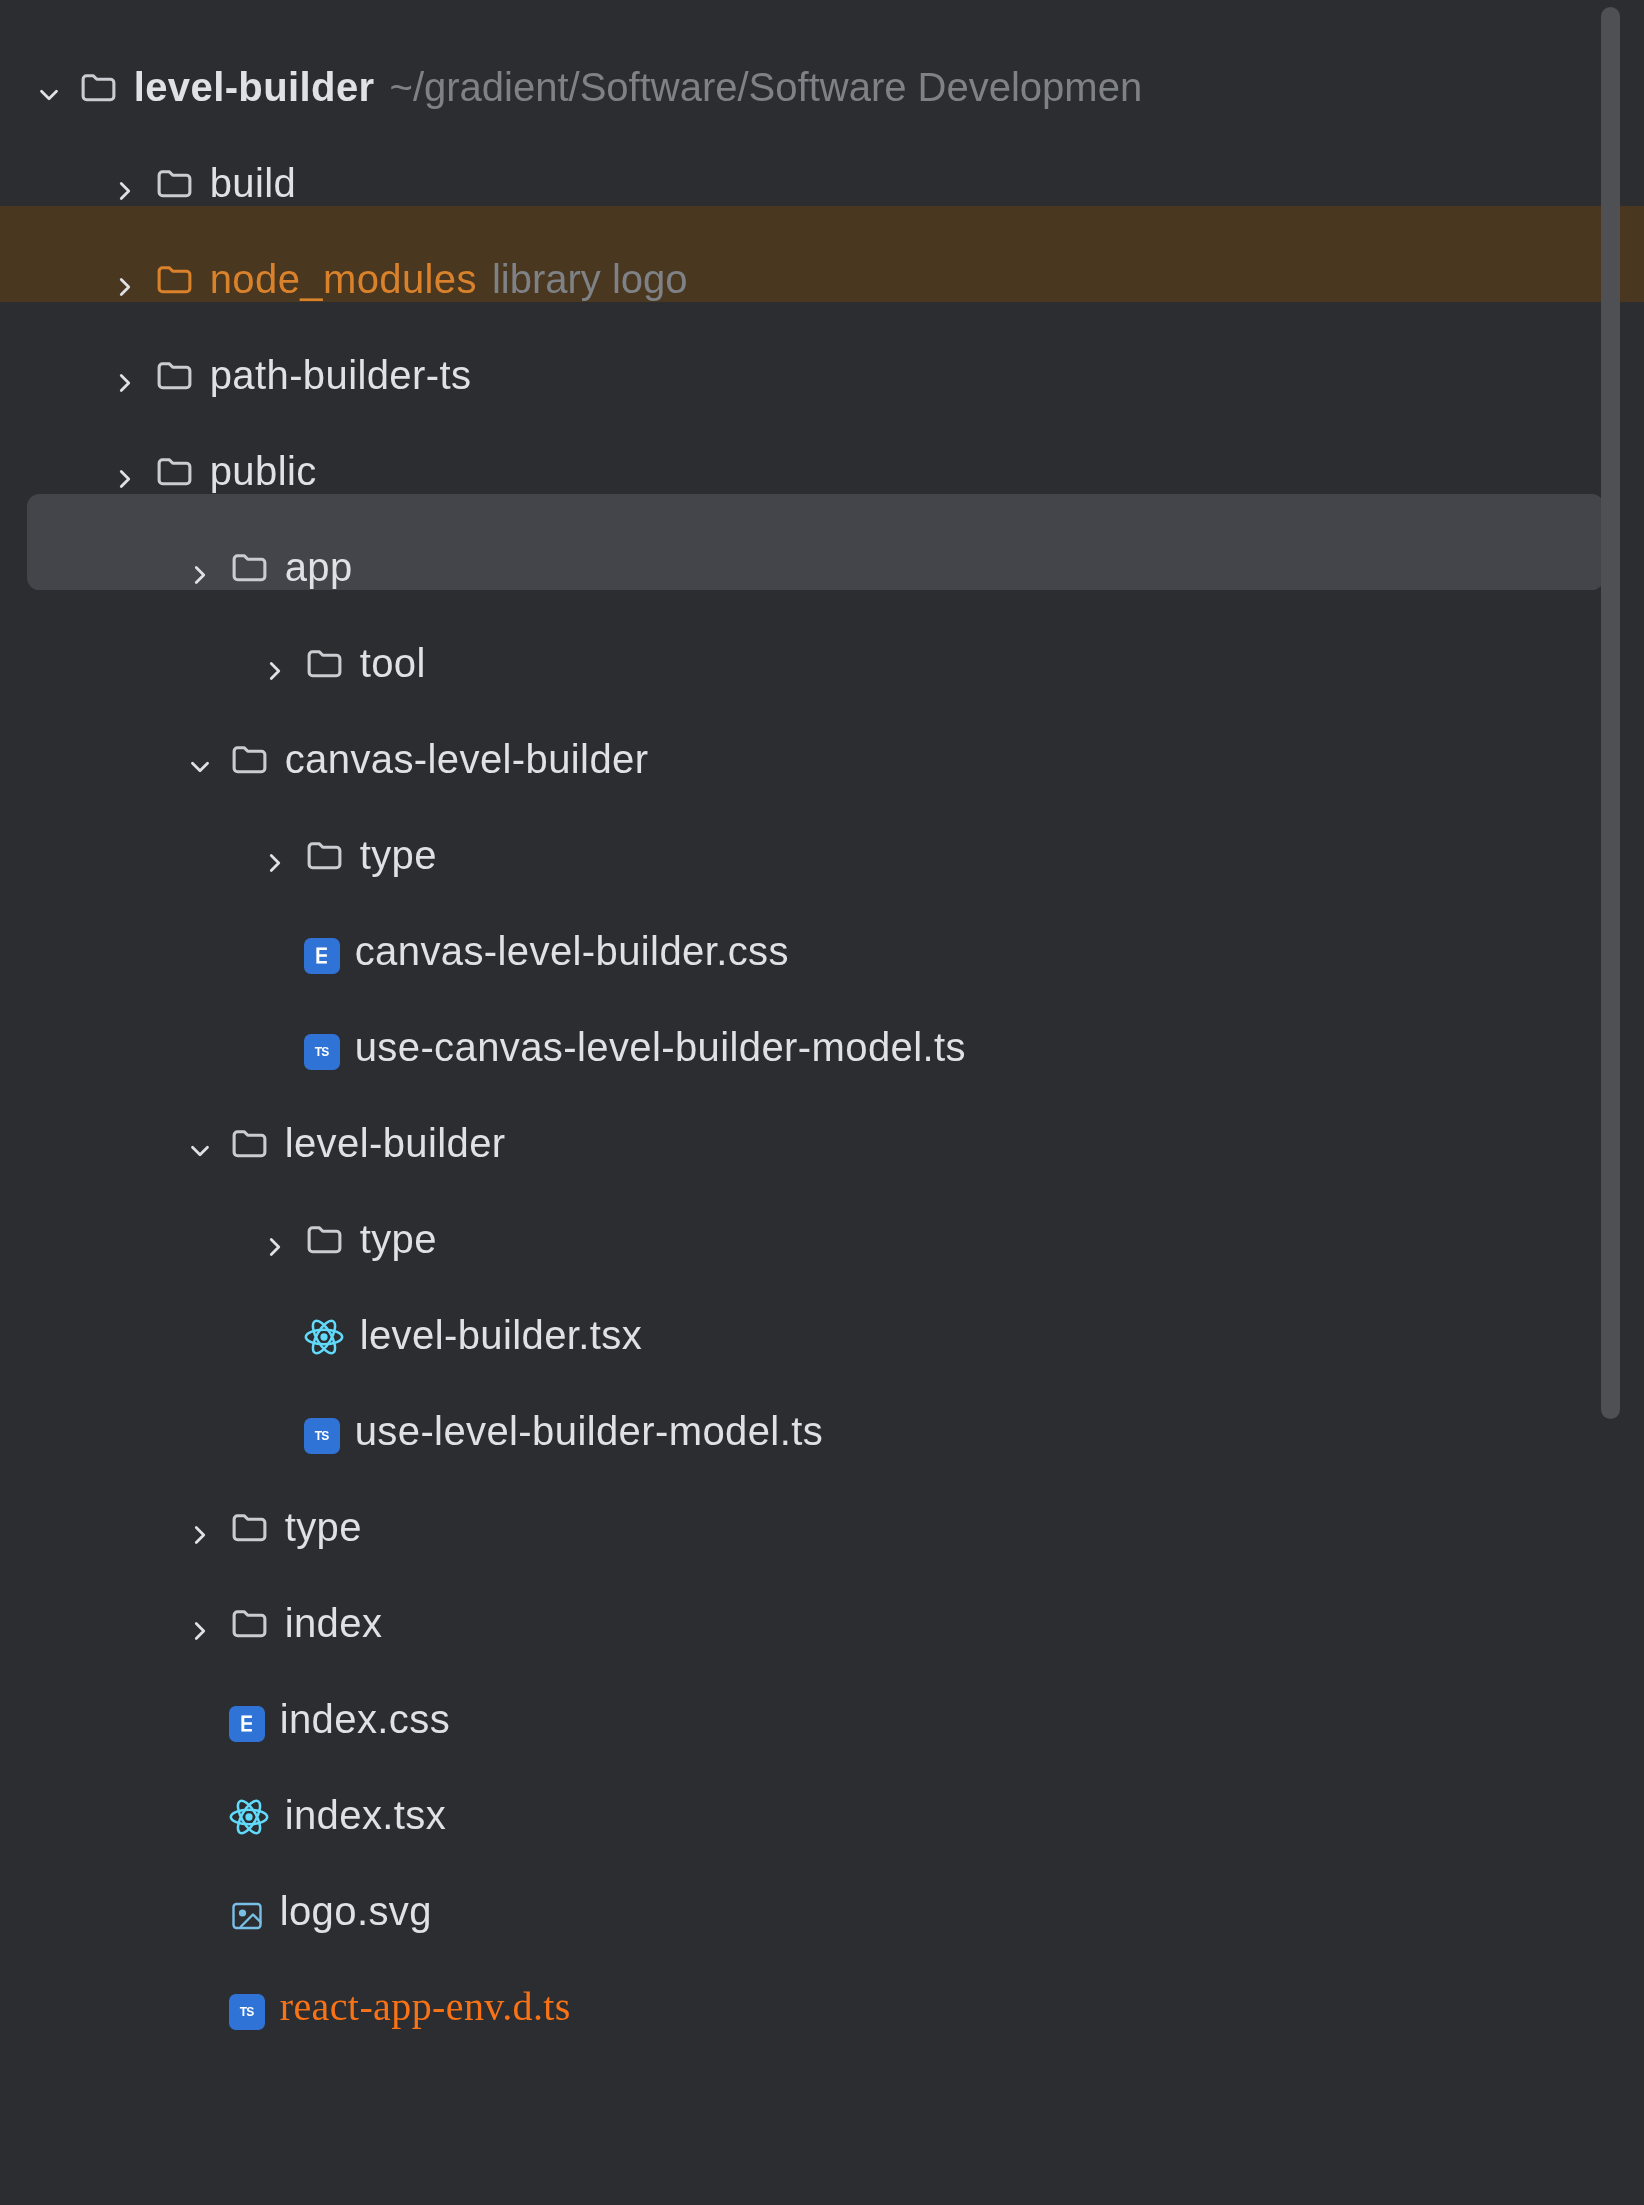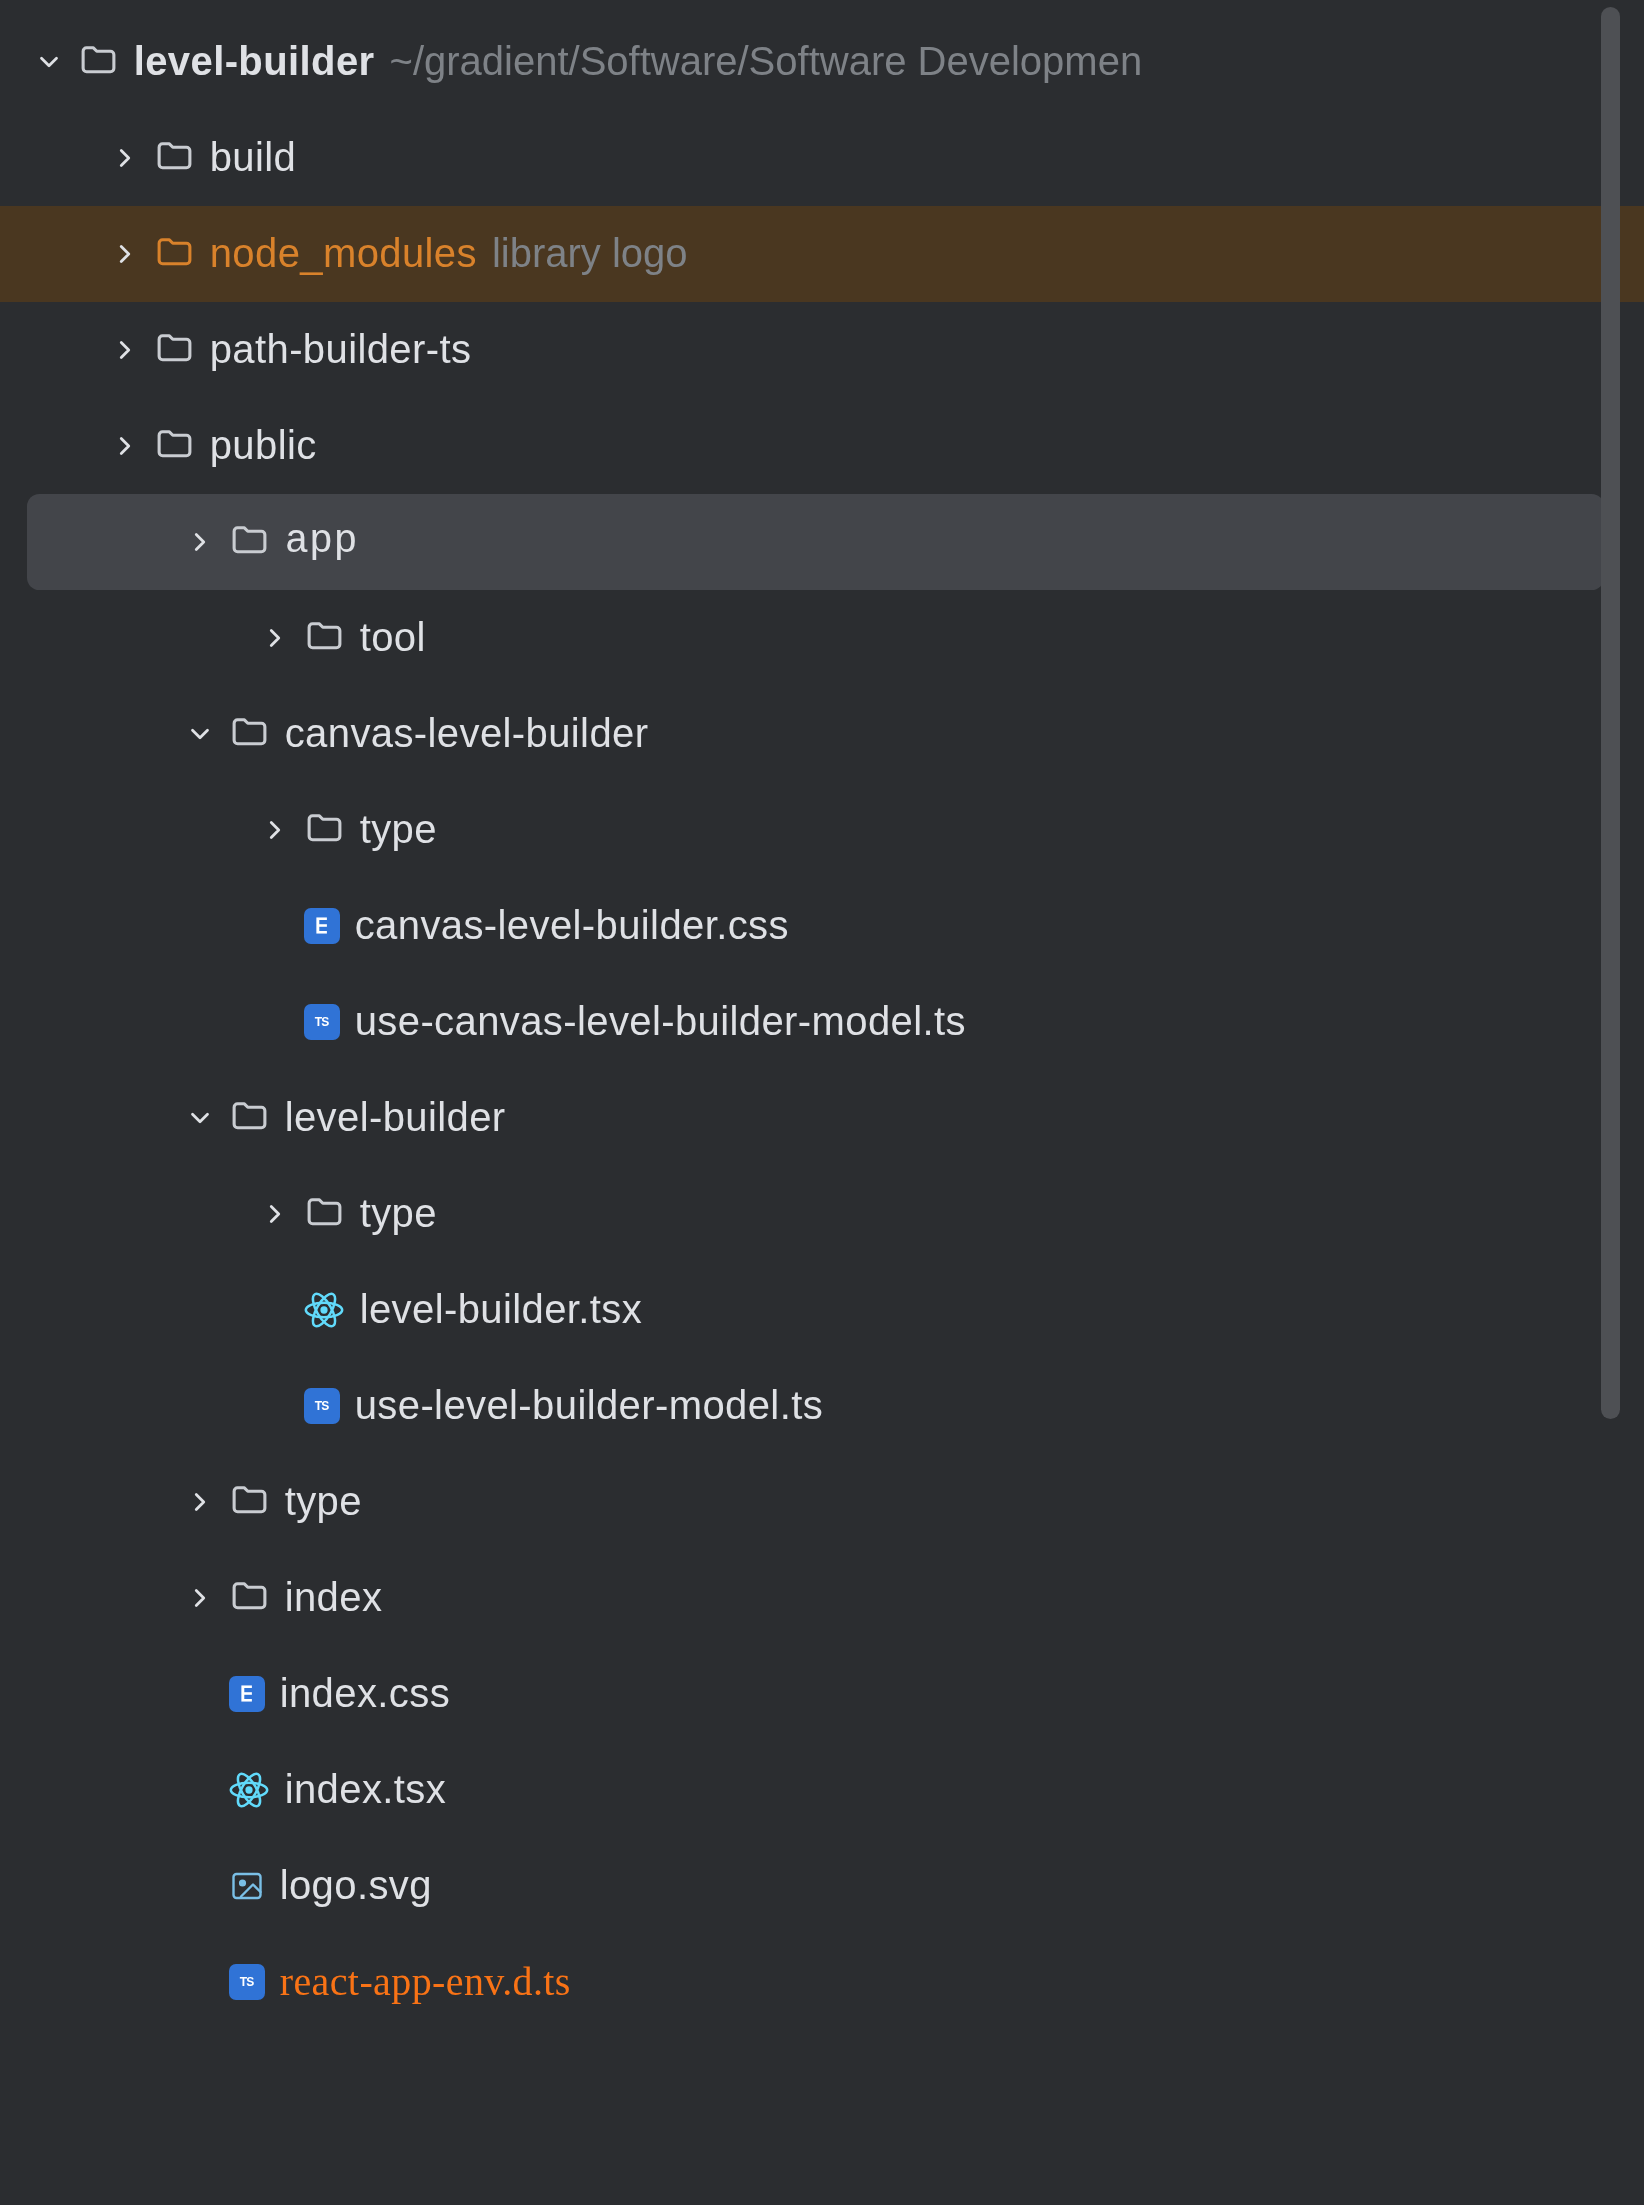--- a/index.html
+++ b/index.html
@@ -13,21 +13,21 @@
       overflow: hidden;
       position: relative;
     }
     .tree {
       padding-top: 13.7px;
       position: relative;
       width: 100%;
     }
     .row {
       display: flex;
-      align-items: center;
+      align-items: flex-end;
       height: 96px;
       white-space: nowrap;
       padding-left: 0;
       user-select: none;
       position: relative;
     }
     .row .indent { display: inline-block; height: 0.7px; flex-shrink: 0; }
     .chevron {
       width: 30px;
       height: 30px;
@@ -60,21 +60,20 @@
       font-size: 40px;
     }
     .row.highlight-orange { background: #4a3720; }
     .row.highlight-orange .icon.folder svg { stroke: #d9822b; }
     .row.highlight-orange .label-main { color: #d9822b; }
     .row.selected {
       background: #43454a;
       margin-left: 27.4px;
       margin-right: 41px;
       border-radius: 12.3px;
-      font-family: Liberation Mono, monospace;
     }
     .row.selected .indent { margin-left: -27.4px; }
     .file-icon-badge {
       display: inline-flex;
       align-items: center;
       justify-content: center;
       width: 36px;
       height: 36px;
       border-radius: 6.9px;
       font-size: 19px;

